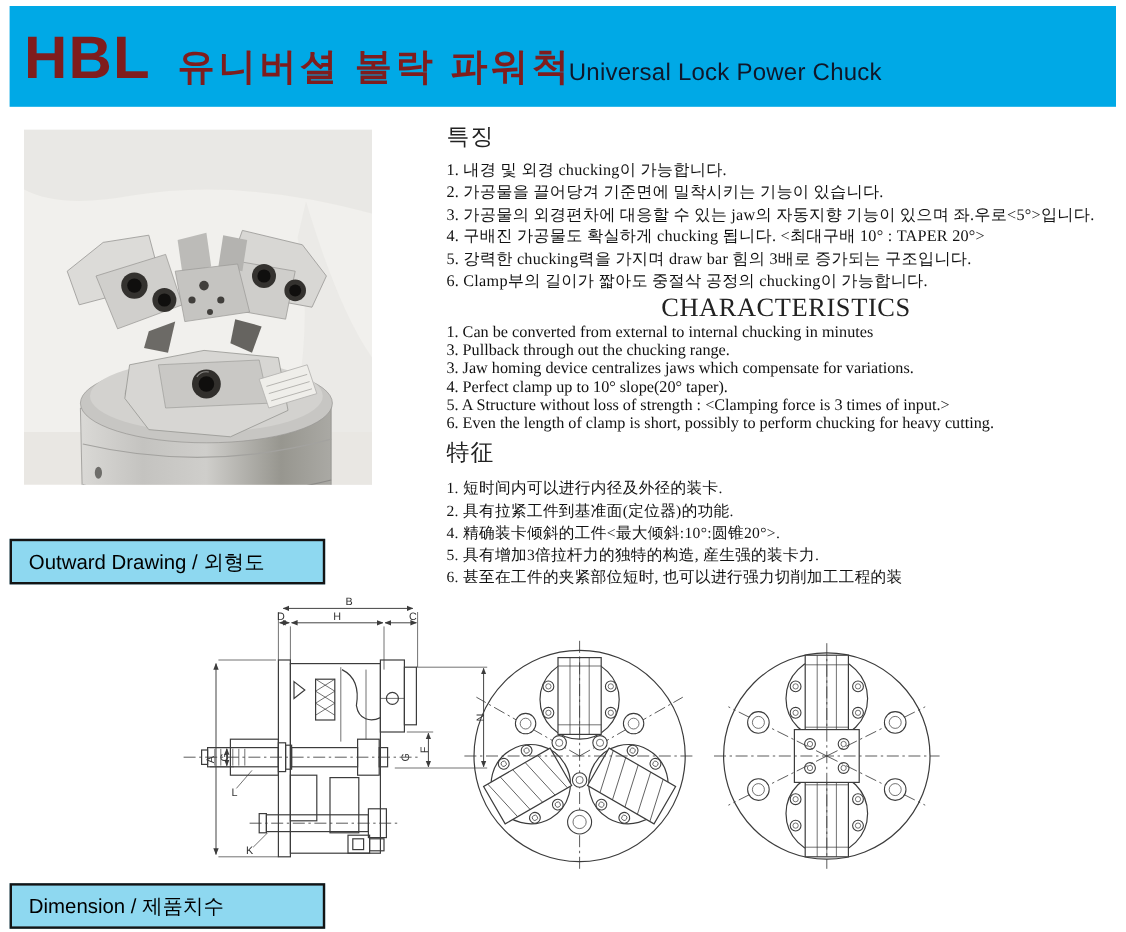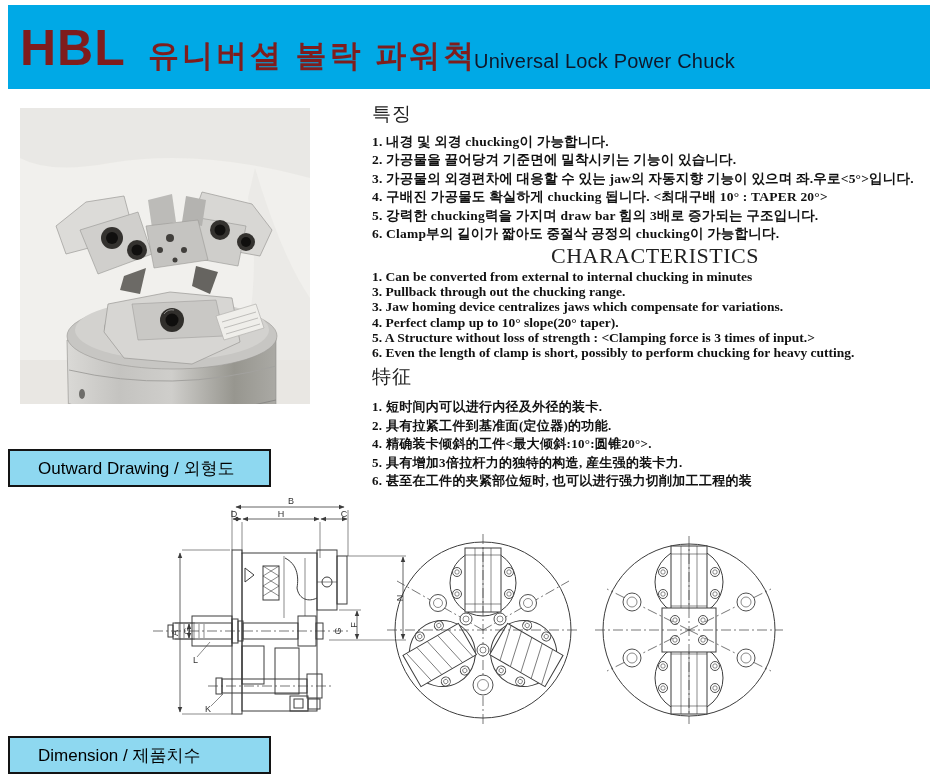--- a/index.html
+++ b/index.html
@@ -12,32 +12,32 @@
   .title-ko{position:absolute;left:140px;top:30px;font-size:31px;font-weight:bold;color:#7f1d1d;letter-spacing:3px;}
   .title-en{position:absolute;left:466px;top:45px;font-size:20px;color:#0f172a;letter-spacing:0.2px;}
 
   
   .photo{position:absolute;left:20px;top:108px;width:290px;height:296px;}
 
   
   .sec{position:absolute;left:372px;width:566px;color:#111;}
   .h-sans{font-size:19px;letter-spacing:1px;color:#222;}
   .h-serif{font-family:"Liberation Serif",serif;font-size:22px;letter-spacing:0.5px;color:#222;text-align:center;}
-  .items{font-family:"Liberation Serif",serif;font-weight:bold;}
+  .items{font-family:"Liberation Serif",serif;}
   .sec-ko{top:101px;}
   .items-ko{font-size:13.5px;line-height:18.4px;margin-top:6px;letter-spacing:0.2px;}
   .sec-en{top:243px;}
   .items-en{font-size:13.5px;line-height:15.2px;margin-top:0;}
   .sec-zh{top:364px;}
   .items-zh{font-size:13px;line-height:18.6px;margin-top:8px;letter-spacing:0.3px;}
 
   
   .tagbox{position:absolute;left:8px;width:263px;height:38px;background:#8ed8f0;
           border:2px solid #141414;box-sizing:border-box;display:flex;align-items:center;
-          padding-left:28px;font-size:17px;color:#000;}
+          padding-left:14px;font-size:17px;color:#000;}
   .tag-outward{top:449px;}
   .tag-dimension{top:736px;}
 
   
   .drawings{position:absolute;left:85px;top:498px;}
   .ln{stroke:#3c3c3c;stroke-width:1;fill:none;}
   .lnf{stroke:#3c3c3c;stroke-width:1;fill:#ffffff;}
   .thin{stroke:#3c3c3c;stroke-width:0.6;fill:none;}
   .dim{stroke:#3c3c3c;stroke-width:0.8;fill:none;}
   .dashdot{stroke:#3c3c3c;stroke-width:0.7;fill:none;stroke-dasharray:10 3 2 3;}

